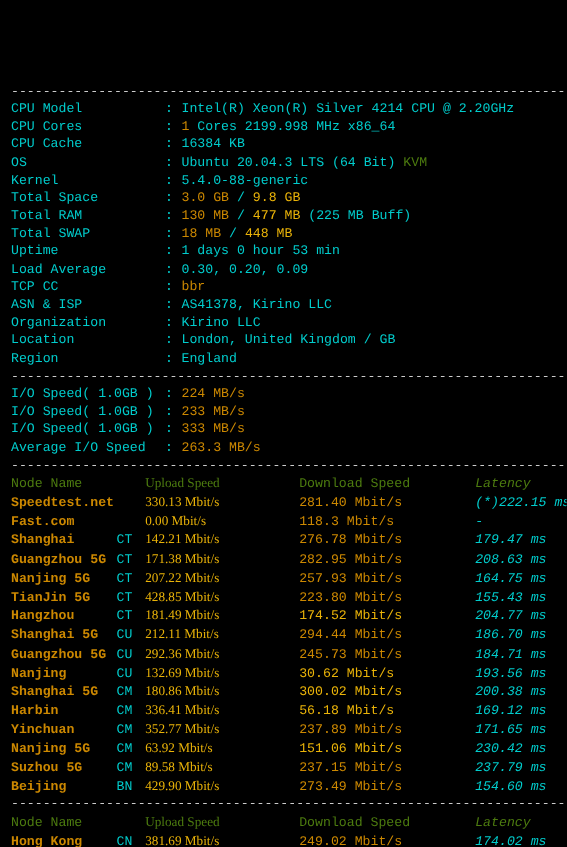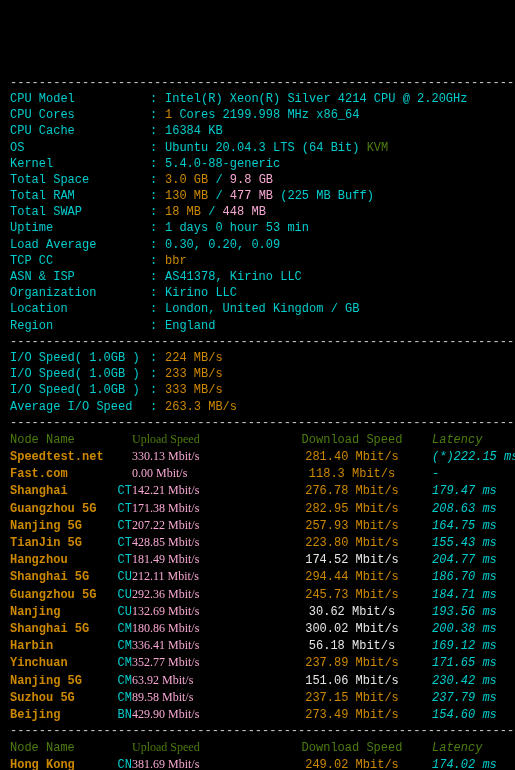--- a/index.html
+++ b/index.html
@@ -9,30 +9,30 @@
     font-size: 12px;
     line-height: 1.35;
     margin: 0;
     padding: 10px;
     width: 515px;
     box-sizing: border-box;
     white-space: pre;
   }
   .cy { color: #00cccc; }    
   .or { color: #cc8800; }    
-  .gr { color: #f9a8d4; }    
-  .rd { color: #e5e5e5; }    
+  .gr { color: #eab308; }    
+  .rd { color: #eab308; }    
   .wh { color: #4d7c0f; }    
   .row { display: block; }
   .c1 { display:inline-block; width: 140px; }
   .c1s{ display:inline-block; width: 122px; }
   .c2 { display:inline-block; width: 140px; font-family: Liberation Serif, serif; }
-  .c3 { display:inline-block; width: 160px; text-align: center; }
+  .c3 { display:inline-block; width: 160px; }
   .c4 { display:inline-block;font-style:italic; }
-  .cc { display:inline-block; width: 26px; text-align: right; }
+  .cc { display:inline-block; width: 26px; }
   .nn { display:inline-block; width: 96px; font-weight: bold; }
   .sep { display:inline-block; width: 15px; text-align:left; }
   .hr { color:#ccc; letter-spacing:0; }
 </style>
 </head>
 <body>
 
 
 
 <div id="out"><div class="hr">----------------------------------------------------------------------</div><div class="row"><span class="c1 cy">CPU Model</span><span class="sep cy">: </span><span class="cy">Intel(R) Xeon(R) Silver 4214 CPU @ 2.20GHz</span></div><div class="row"><span class="c1 cy">CPU Cores</span><span class="sep cy">: </span><span class="or">1</span><span class="cy"> Cores 2199.998 MHz x86_64</span></div><div class="row"><span class="c1 cy">CPU Cache</span><span class="sep cy">: </span><span class="cy">16384 KB</span></div><div class="row"><span class="c1 cy">OS</span><span class="sep cy">: </span><span class="cy">Ubuntu 20.04.3 LTS (64 Bit)</span><span class="wh"> KVM</span></div><div class="row"><span class="c1 cy">Kernel</span><span class="sep cy">: </span><span class="cy">5.4.0-88-generic</span></div><div class="row"><span class="c1 cy">Total Space</span><span class="sep cy">: </span><span class="or">3.0 GB </span><span class="cy">/</span><span class="gr"> 9.8 GB</span></div><div class="row"><span class="c1 cy">Total RAM</span><span class="sep cy">: </span><span class="or">130 MB </span><span class="cy">/</span><span class="gr"> 477 MB </span><span class="cy">(225 MB Buff)</span></div><div class="row"><span class="c1 cy">Total SWAP</span><span class="sep cy">: </span><span class="or">18 MB </span><span class="cy">/</span><span class="gr"> 448 MB</span></div><div class="row"><span class="c1 cy">Uptime</span><span class="sep cy">: </span><span class="cy">1 days 0 hour 53 min</span></div><div class="row"><span class="c1 cy">Load Average</span><span class="sep cy">: </span><span class="cy">0.30, 0.20, 0.09</span></div><div class="row"><span class="c1 cy">TCP CC</span><span class="sep cy">: </span><span class="or">bbr</span></div><div class="row"><span class="c1 cy">ASN &amp; ISP</span><span class="sep cy">: </span><span class="cy">AS41378, Kirino LLC</span></div><div class="row"><span class="c1 cy">Organization</span><span class="sep cy">: </span><span class="cy">Kirino LLC</span></div><div class="row"><span class="c1 cy">Location</span><span class="sep cy">: </span><span class="cy">London, United Kingdom / GB</span></div><div class="row"><span class="c1 cy">Region</span><span class="sep cy">: </span><span class="cy">England</span></div><div class="hr">----------------------------------------------------------------------</div><div class="row"><span class="c1 cy">I/O Speed( 1.0GB )</span><span class="sep cy">: </span><span class="or">224 MB/s</span></div><div class="row"><span class="c1 cy">I/O Speed( 1.0GB )</span><span class="sep cy">: </span><span class="or">233 MB/s</span></div><div class="row"><span class="c1 cy">I/O Speed( 1.0GB )</span><span class="sep cy">: </span><span class="or">333 MB/s</span></div><div class="row"><span class="c1 cy">Average I/O Speed</span><span class="sep cy">: </span><span class="or">263.3 MB/s</span></div><div class="hr">----------------------------------------------------------------------</div><div class="row"><span class="c1s wh">Node Name</span><span class="c2 wh">Upload Speed</span><span class="c3 wh">Download Speed</span><span class="c4 wh">Latency</span></div><div class="row"><span class="c1s"><span class="nn or">Speedtest.net</span><span class="cc cy"></span></span><span class="c2 gr">330.13 Mbit/s</span><span class="c3 or">281.40 Mbit/s</span><span class="c4 cy">(*)222.15 ms</span></div><div class="row"><span class="c1s"><span class="nn or">Fast.com</span><span class="cc cy"></span></span><span class="c2 gr">0.00 Mbit/s</span><span class="c3 or">118.3 Mbit/s</span><span class="c4 cy">-</span></div><div class="row"><span class="c1s"><span class="nn or">Shanghai</span><span class="cc cy">CT</span></span><span class="c2 gr">142.21 Mbit/s</span><span class="c3 or">276.78 Mbit/s</span><span class="c4 cy">179.47 ms</span></div><div class="row"><span class="c1s"><span class="nn or">Guangzhou 5G</span><span class="cc cy">CT</span></span><span class="c2 gr">171.38 Mbit/s</span><span class="c3 or">282.95 Mbit/s</span><span class="c4 cy">208.63 ms</span></div><div class="row"><span class="c1s"><span class="nn or">Nanjing 5G</span><span class="cc cy">CT</span></span><span class="c2 gr">207.22 Mbit/s</span><span class="c3 or">257.93 Mbit/s</span><span class="c4 cy">164.75 ms</span></div><div class="row"><span class="c1s"><span class="nn or">TianJin 5G</span><span class="cc cy">CT</span></span><span class="c2 gr">428.85 Mbit/s</span><span class="c3 or">223.80 Mbit/s</span><span class="c4 cy">155.43 ms</span></div><div class="row"><span class="c1s"><span class="nn or">Hangzhou</span><span class="cc cy">CT</span></span><span class="c2 gr">181.49 Mbit/s</span><span class="c3 rd">174.52 Mbit/s</span><span class="c4 cy">204.77 ms</span></div><div class="row"><span class="c1s"><span class="nn or">Shanghai 5G</span><span class="cc cy">CU</span></span><span class="c2 gr">212.11 Mbit/s</span><span class="c3 or">294.44 Mbit/s</span><span class="c4 cy">186.70 ms</span></div><div class="row"><span class="c1s"><span class="nn or">Guangzhou 5G</span><span class="cc cy">CU</span></span><span class="c2 gr">292.36 Mbit/s</span><span class="c3 or">245.73 Mbit/s</span><span class="c4 cy">184.71 ms</span></div><div class="row"><span class="c1s"><span class="nn or">Nanjing</span><span class="cc cy">CU</span></span><span class="c2 gr">132.69 Mbit/s</span><span class="c3 rd">30.62 Mbit/s</span><span class="c4 cy">193.56 ms</span></div><div class="row"><span class="c1s"><span class="nn or">Shanghai 5G</span><span class="cc cy">CM</span></span><span class="c2 gr">180.86 Mbit/s</span><span class="c3 rd">300.02 Mbit/s</span><span class="c4 cy">200.38 ms</span></div><div class="row"><span class="c1s"><span class="nn or">Harbin</span><span class="cc cy">CM</span></span><span class="c2 gr">336.41 Mbit/s</span><span class="c3 rd">56.18 Mbit/s</span><span class="c4 cy">169.12 ms</span></div><div class="row"><span class="c1s"><span class="nn or">Yinchuan</span><span class="cc cy">CM</span></span><span class="c2 gr">352.77 Mbit/s</span><span class="c3 or">237.89 Mbit/s</span><span class="c4 cy">171.65 ms</span></div><div class="row"><span class="c1s"><span class="nn or">Nanjing 5G</span><span class="cc cy">CM</span></span><span class="c2 gr">63.92 Mbit/s</span><span class="c3 rd">151.06 Mbit/s</span><span class="c4 cy">230.42 ms</span></div><div class="row"><span class="c1s"><span class="nn or">Suzhou 5G</span><span class="cc cy">CM</span></span><span class="c2 gr">89.58 Mbit/s</span><span class="c3 or">237.15 Mbit/s</span><span class="c4 cy">237.79 ms</span></div><div class="row"><span class="c1s"><span class="nn or">Beijing</span><span class="cc cy">BN</span></span><span class="c2 gr">429.90 Mbit/s</span><span class="c3 or">273.49 Mbit/s</span><span class="c4 cy">154.60 ms</span></div><div class="hr">----------------------------------------------------------------------</div><div class="row"><span class="c1s wh">Node Name</span><span class="c2 wh">Upload Speed</span><span class="c3 wh">Download Speed</span><span class="c4 wh">Latency</span></div><div class="row"><span class="c1s"><span class="nn or">Hong Kong</span><span class="cc cy">CN</span></span><span class="c2 gr">381.69 Mbit/s</span><span class="c3 or">249.02 Mbit/s</span><span class="c4 cy">174.02 ms</span></div><div class="row"><span class="c1s"><span class="nn or">Macau</span><span class="cc cy">CN</span></span><span class="c2 gr">319.19 Mbit/s</span><span class="c3 or">200.13 Mbit/s</span><span class="c4 cy">208.09 ms</span></div></div>

